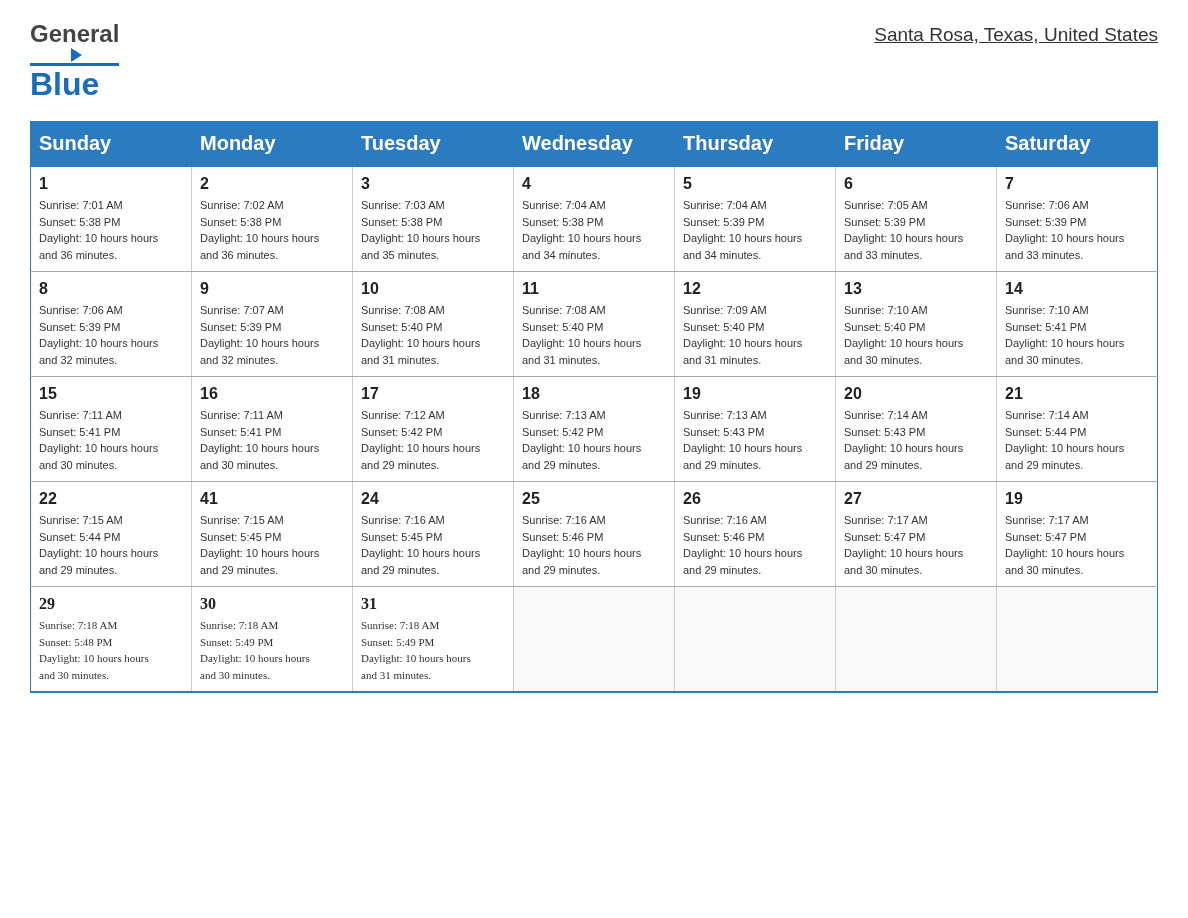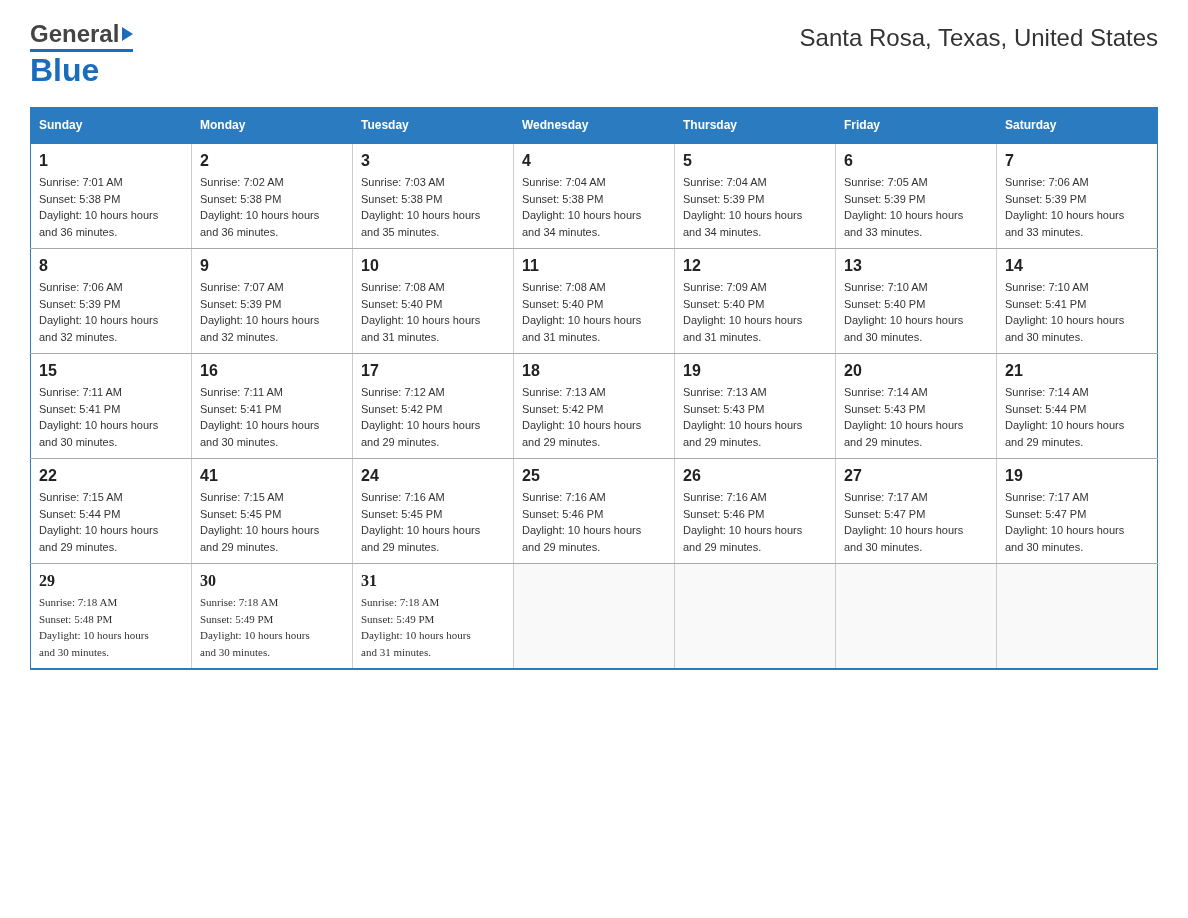--- a/index.html
+++ b/index.html
@@ -24,33 +24,34 @@
     .title-area {
       text-align: right;
     }
     .calendar-title {
       font-size: 52px;
       font-weight: bold;
       color: #222;
       line-height: 1.1;
     }
     .subtitle {
-      font-size: 24px;
+      font-size: 19px;
       color: #333;
       margin-top: 4px;
+      text-decoration: underline;
     }
     table {
       width: 100%;
       border-collapse: collapse;
       table-layout: fixed;
     }
     thead th {
       background: #2a7bbf;
       color: #fff;
-      font-size: 12px;
+      font-size: 20px;
       font-weight: bold;
       padding: 10px 8px;
       text-align: left;
       border: 1px solid #2a7bbf;
     }
     tbody td {
       vertical-align: top;
       padding: 8px;
       border: 1px solid #ccc;
       font-size: 13px;
@@ -87,20 +88,21 @@
       font-family: Liberation Serif, serif;
     }
     .empty-cell {
       background: #f9f9f9;
     }
     
     .logo-wrapper {
       display: flex;
       align-items: center;
       gap: 0px;
+      flex-direction: column;
     }
     .logo-general {
       font-size: 24px;
       font-weight: bold;
       color: #444;
     }
     .logo-arrow {
       display: inline-block;
       width: 0;
       height: 0;

